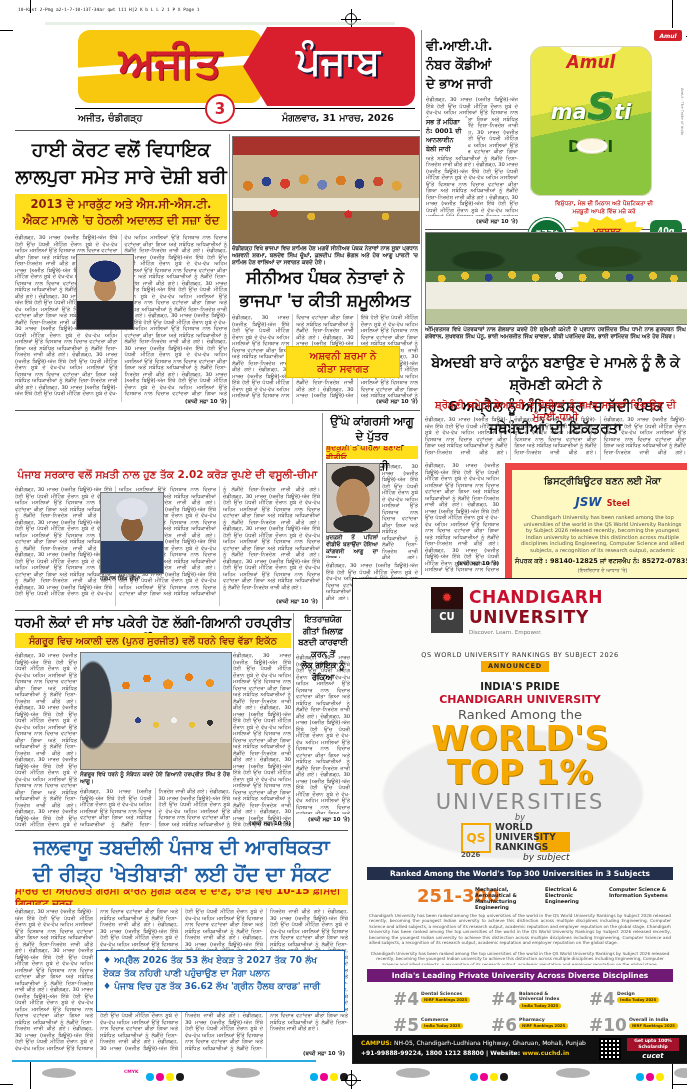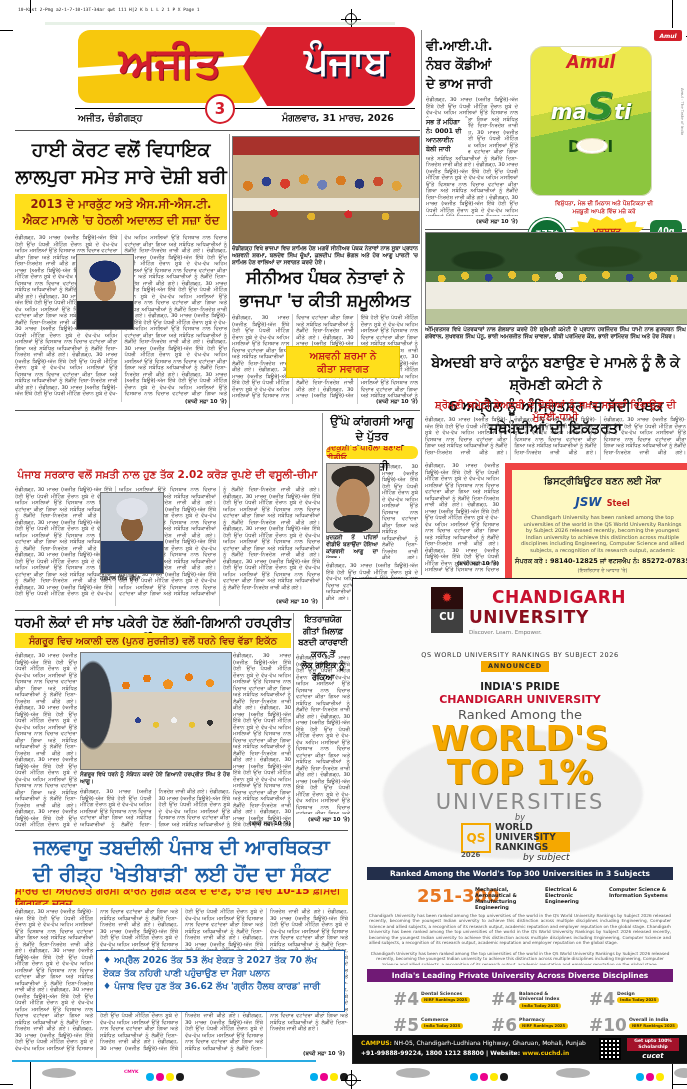--- a/index.html
+++ b/index.html
@@ -127,21 +127,21 @@
   <div class="abs" style="left:30px;top:1062px;width:1px;height:27px;background:#000;"></div>
   <div class="abs" style="left:0;top:1084px;width:13px;height:1px;background:#000;"></div>
   <div class="abs" style="left:672px;top:1050px;width:1px;height:39px;background:#000;"></div>
   <div class="abs" style="left:673px;top:1084px;width:14px;height:1px;background:#000;"></div>
 
   <div class="abs" style="left:78px;top:30px;width:184px;height:73px;background:#f7c80d;border-radius:12px;overflow:hidden;">
     <div class="abs" style="left:-20px;top:30px;width:260px;height:9px;background:#ffffff;transform:rotate(-4deg);"></div>
     <div class="abs hl" style="left:0;top:8px;width:184px;text-align:center;font-size:42px;color:#d41e2c;text-shadow:1px 1px 0 #8f1420;">ਅਜੀਤ</div>
   </div>
   <div class="abs" style="left:243px;top:27px;width:172px;height:79px;background:#d91f2d;border-radius:4px 12px 12px 4px;clip-path:polygon(14% 0,100% 0,100% 100%,14% 100%,0 50%);">
-    <div class="abs hl" style="left:28px;top:12px;width:150px;text-align:center;font-size:38px;color:#ffffff;text-shadow:2px 2px 0 #1a1a3a;">ਪੰਜਾਬ</div>
+    <div class="abs hl" style="left:20px;top:12px;width:150px;text-align:center;font-size:38px;color:#ffffff;text-shadow:2px 2px 0 #1a1a3a;">ਪੰਜਾਬ</div>
   </div>
   <div class="abs hrule" style="left:75px;top:108px;width:340px;background:#000;"></div>
   <div class="abs" style="left:205px;top:94px;width:26px;height:26px;border-radius:50%;background:#fff;border:2px solid #d41e2c;display:flex;align-items:center;justify-content:center;font-weight:bold;font-size:15px;color:#d41e2c;">3</div>
   <div class="abs" style="left:78px;top:112px;font-size:9.5px;font-weight:bold;color:#111;">ਅਜੀਤ, ਚੰਡੀਗੜ੍ਹ</div>
   <div class="abs" style="left:282px;top:112px;font-size:9.5px;font-weight:bold;color:#111;">ਮੰਗਲਵਾਰ, 31 ਮਾਰਚ, 2026</div>
 
   <div class="abs hrule" style="left:15px;top:130px;width:405px;"></div>
   <div class="abs vr" style="left:421px;top:30px;height:545px;"></div>
   <div class="abs vr" style="left:229px;top:134px;height:274px;"></div>
   <div class="abs hrule" style="left:15px;top:410px;width:405px;"></div>
@@ -242,21 +242,21 @@
   <div class="abs redsub center" style="left:15px;top:468px;width:305px;font-size:10.5px;">ਪੰਜਾਬ ਸਰਕਾਰ ਵਲੋਂ ਸਖ਼ਤੀ ਨਾਲ ਹੁਣ ਤੱਕ 2.02 ਕਰੋੜ ਰੁਪਏ ਦੀ ਵਸੂਲੀ-ਚੀਮਾ</div>
   <div class="abs tiny3" style="left:15px;top:486px;width:305px;height:120px;">ਚੰਡੀਗੜ੍ਹ, 30 ਮਾਰਚ (ਅਜੀਤ ਬਿਊਰੋ)-ਅੱਜ ਇੱਥੇ ਹੋਈ ਉੱਚ ਪੱਧਰੀ ਮੀਟਿੰਗ ਦੌਰਾਨ ਸੂਬੇ ਦੇ ਵੱਖ-ਵੱਖ ਅਹਿਮ ਮਸਲਿਆਂ ਉੱਤੇ ਵਿਸਥਾਰ ਨਾਲ ਵਿਚਾਰ ਵਟਾਂਦਰਾ ਕੀਤਾ ਗਿਆ ਅਤੇ ਸਬੰਧਿਤ ਅਧਿਕਾਰੀਆਂ ਨੂੰ ਲੋੜੀਂਦੇ ਦਿਸ਼ਾ-ਨਿਰਦੇਸ਼ ਜਾਰੀ ਕੀਤੇ ਗਏ। ਚੰਡੀਗੜ੍ਹ, 30 ਮਾਰਚ (ਅਜੀਤ ਬਿਊਰੋ)-ਅੱਜ ਇੱਥੇ ਹੋਈ ਉੱਚ ਪੱਧਰੀ ਮੀਟਿੰਗ ਦੌਰਾਨ ਸੂਬੇ ਦੇ ਵੱਖ-ਵੱਖ ਅਹਿਮ ਮਸਲਿਆਂ ਉੱਤੇ ਵਿਸਥਾਰ ਨਾਲ ਵਿਚਾਰ ਵਟਾਂਦਰਾ ਕੀਤਾ ਗਿਆ ਅਤੇ ਸਬੰਧਿਤ ਅਧਿਕਾਰੀਆਂ ਨੂੰ ਲੋੜੀਂਦੇ ਦਿਸ਼ਾ-ਨਿਰਦੇਸ਼ ਜਾਰੀ ਕੀਤੇ ਗਏ। ਚੰਡੀਗੜ੍ਹ, 30 ਮਾਰਚ (ਅਜੀਤ ਬਿਊਰੋ)-ਅੱਜ ਇੱਥੇ ਹੋਈ ਉੱਚ ਪੱਧਰੀ ਮੀਟਿੰਗ ਦੌਰਾਨ ਸੂਬੇ ਦੇ ਵੱਖ-ਵੱਖ ਅਹਿਮ ਮਸਲਿਆਂ ਉੱਤੇ ਵਿਸਥਾਰ ਨਾਲ ਵਿਚਾਰ ਵਟਾਂਦਰਾ ਕੀਤਾ ਗਿਆ ਅਤੇ ਸਬੰਧਿਤ ਅਧਿਕਾਰੀਆਂ ਨੂੰ ਲੋੜੀਂਦੇ ਦਿਸ਼ਾ-ਨਿਰਦੇਸ਼ ਜਾਰੀ ਕੀਤੇ ਗਏ। ਚੰਡੀਗੜ੍ਹ, 30 ਮਾਰਚ (ਅਜੀਤ ਬਿਊਰੋ)-ਅੱਜ ਇੱਥੇ ਹੋਈ ਉੱਚ ਪੱਧਰੀ ਮੀਟਿੰਗ ਦੌਰਾਨ ਸੂਬੇ ਦੇ ਵੱਖ-ਵੱਖ ਅਹਿਮ ਮਸਲਿਆਂ ਉੱਤੇ ਵਿਸਥਾਰ ਨਾਲ ਵਿਚਾਰ ਵਟਾਂਦਰਾ ਕੀਤਾ ਗਿਆ ਅਤੇ ਸਬੰਧਿਤ ਅਧਿਕਾਰੀਆਂ ਨੂੰ ਲੋੜੀਂਦੇ ਦਿਸ਼ਾ-ਨਿਰਦੇਸ਼ ਜਾਰੀ ਕੀਤੇ ਗਏ। ਚੰਡੀਗੜ੍ਹ, 30 ਮਾਰਚ (ਅਜੀਤ ਬਿਊਰੋ)-ਅੱਜ ਇੱਥੇ ਹੋਈ ਉੱਚ ਪੱਧਰੀ ਮੀਟਿੰਗ ਦੌਰਾਨ ਸੂਬੇ ਦੇ ਵੱਖ-ਵੱਖ ਅਹਿਮ ਮਸਲਿਆਂ ਉੱਤੇ ਵਿਸਥਾਰ ਨਾਲ ਵਿਚਾਰ ਵਟਾਂਦਰਾ ਕੀਤਾ ਗਿਆ ਅਤੇ ਸਬੰਧਿਤ ਅਧਿਕਾਰੀਆਂ ਨੂੰ ਲੋੜੀਂਦੇ ਦਿਸ਼ਾ-ਨਿਰਦੇਸ਼ ਜਾਰੀ ਕੀਤੇ ਗਏ। ਚੰਡੀਗੜ੍ਹ, 30 ਮਾਰਚ (ਅਜੀਤ ਬਿਊਰੋ)-ਅੱਜ ਇੱਥੇ ਹੋਈ ਉੱਚ ਪੱਧਰੀ ਮੀਟਿੰਗ ਦੌਰਾਨ ਸੂਬੇ ਦੇ ਵੱਖ-ਵੱਖ ਅਹਿਮ ਮਸਲਿਆਂ ਉੱਤੇ ਵਿਸਥਾਰ ਨਾਲ ਵਿਚਾਰ ਵਟਾਂਦਰਾ ਕੀਤਾ ਗਿਆ ਅਤੇ ਸਬੰਧਿਤ ਅਧਿਕਾਰੀਆਂ ਨੂੰ ਲੋੜੀਂਦੇ ਦਿਸ਼ਾ-ਨਿਰਦੇਸ਼ ਜਾਰੀ ਕੀਤੇ ਗਏ। ਚੰਡੀਗੜ੍ਹ, 30 ਮਾਰਚ (ਅਜੀਤ ਬਿਊਰੋ)-ਅੱਜ ਇੱਥੇ ਹੋਈ ਉੱਚ ਪੱਧਰੀ ਮੀਟਿੰਗ ਦੌਰਾਨ ਸੂਬੇ ਦੇ ਵੱਖ-ਵੱਖ ਅਹਿਮ ਮਸਲਿਆਂ ਉੱਤੇ ਵਿਸਥਾਰ ਨਾਲ ਵਿਚਾਰ ਵਟਾਂਦਰਾ ਕੀਤਾ ਗਿਆ ਅਤੇ ਸਬੰਧਿਤ ਅਧਿਕਾਰੀਆਂ ਨੂੰ ਲੋੜੀਂਦੇ ਦਿਸ਼ਾ-ਨਿਰਦੇਸ਼ ਜਾਰੀ ਕੀਤੇ ਗਏ। ਚੰਡੀਗੜ੍ਹ, 30 ਮਾਰਚ (ਅਜੀਤ ਬਿਊਰੋ)-ਅੱਜ ਇੱਥੇ ਹੋਈ ਉੱਚ ਪੱਧਰੀ ਮੀਟਿੰਗ ਦੌਰਾਨ ਸੂਬੇ ਦੇ ਵੱਖ-ਵੱਖ ਅਹਿਮ ਮਸਲਿਆਂ ਉੱਤੇ ਵਿਸਥਾਰ ਨਾਲ ਵਿਚਾਰ ਵਟਾਂਦਰਾ ਕੀਤਾ ਗਿਆ ਅਤੇ ਸਬੰਧਿਤ ਅਧਿਕਾਰੀਆਂ ਨੂੰ ਲੋੜੀਂਦੇ ਦਿਸ਼ਾ-ਨਿਰਦੇਸ਼ ਜਾਰੀ ਕੀਤੇ ਗਏ। ਚੰਡੀਗੜ੍ਹ, 30 ਮਾਰਚ (ਅਜੀਤ ਬਿਊਰੋ)-ਅੱਜ ਇੱਥੇ ਹੋਈ ਉੱਚ ਪੱਧਰੀ ਮੀਟਿੰਗ ਦੌਰਾਨ ਸੂਬੇ ਦੇ ਵੱਖ-ਵੱਖ ਅਹਿਮ ਮਸਲਿਆਂ ਉੱਤੇ ਵਿਸਥਾਰ ਨਾਲ ਵਿਚਾਰ ਵਟਾਂਦਰਾ ਕੀਤਾ ਗਿਆ ਅਤੇ ਸਬੰਧਿਤ ਅਧਿਕਾਰੀਆਂ ਨੂੰ ਲੋੜੀਂਦੇ ਦਿਸ਼ਾ-ਨਿਰਦੇਸ਼ ਜਾਰੀ ਕੀਤੇ ਗਏ। ਚੰਡੀਗੜ੍ਹ, 30 ਮਾਰਚ (ਅਜੀਤ ਬਿਊਰੋ)-ਅੱਜ ਇੱਥੇ ਹੋਈ ਉੱਚ ਪੱਧਰੀ ਮੀਟਿੰਗ ਦੌਰਾਨ ਸੂਬੇ ਦੇ ਵੱਖ-ਵੱਖ ਅਹਿਮ ਮਸਲਿਆਂ ਉੱਤੇ ਵਿਸਥਾਰ ਨਾਲ ਵਿਚਾਰ ਵਟਾਂਦਰਾ ਕੀਤਾ ਗਿਆ ਅਤੇ ਸਬੰਧਿਤ ਅਧਿਕਾਰੀਆਂ ਨੂੰ ਲੋੜੀਂਦੇ ਦਿਸ਼ਾ-ਨਿਰਦੇਸ਼ ਜਾਰੀ ਕੀਤੇ ਗਏ।</div>
   <div class="abs photo ph-port-white" style="left:100px;top:492px;width:62px;height:80px;"></div>
   <div class="abs cap center" style="left:100px;top:575px;width:62px;">ਹਰਪਾਲ ਸਿੰਘ ਚੀਮਾ</div>
   <div class="abs cont" style="left:240px;top:598px;width:78px;">(ਬਾਕੀ ਸਫ਼ਾ 10 'ਤੇ)</div>
 
   <div class="abs hl center" style="left:326px;top:414px;width:92px;font-size:11.5px;line-height:15px;">
     <span>ਉੱਘੇ ਕਾਂਗਰਸੀ ਆਗੂ ਦੇ ਪੁੱਤਰ</span><br>
     <span>ਵਲੋਂ ਗੋਲੀ ਮਾਰ ਕੇ ਖ਼ੁਦਕੁਸ਼ੀ</span>
   </div>
-  <div class="abs yband" style="left:326px;top:446px;width:92px;height:13px;font-size:8px;color:#c41919;border-radius:6px;">
+  <div class="abs yband" style="left:326px;top:446px;width:92px;height:13px;font-size:8px;color:#c41919;">
     <span>ਖ਼ੁਦਕੁਸ਼ੀ ਤੋਂ ਪਹਿਲਾਂ ਬਣਾਈ ਵੀਡੀਓ</span>
   </div>
   <div class="abs photo ph-selfie" style="left:326px;top:463px;width:52px;height:68px;"></div>
   <div class="abs tiny" style="left:382px;top:463px;width:36px;height:96px;">ਚੰਡੀਗੜ੍ਹ, 30 ਮਾਰਚ (ਅਜੀਤ ਬਿਊਰੋ)-ਅੱਜ ਇੱਥੇ ਹੋਈ ਉੱਚ ਪੱਧਰੀ ਮੀਟਿੰਗ ਦੌਰਾਨ ਸੂਬੇ ਦੇ ਵੱਖ-ਵੱਖ ਅਹਿਮ ਮਸਲਿਆਂ ਉੱਤੇ ਵਿਸਥਾਰ ਨਾਲ ਵਿਚਾਰ ਵਟਾਂਦਰਾ ਕੀਤਾ ਗਿਆ ਅਤੇ ਸਬੰਧਿਤ ਅਧਿਕਾਰੀਆਂ ਨੂੰ ਲੋੜੀਂਦੇ ਦਿਸ਼ਾ-ਨਿਰਦੇਸ਼ ਜਾਰੀ ਕੀਤੇ ਗਏ। ਚੰਡੀਗੜ੍ਹ, 30 ਮਾਰਚ (ਅਜੀਤ ਬਿਊਰੋ)-ਅੱਜ ਇੱਥੇ ਹੋਈ ਉੱਚ ਪੱਧਰੀ ਮੀਟਿੰਗ ਦੌਰਾਨ ਸੂਬੇ ਦੇ ਵੱਖ-ਵੱਖ ਅਹਿਮ ਮਸਲਿਆਂ ਉੱਤੇ ਵਿਸਥਾਰ ਨਾਲ ਵਿਚਾਰ ਵਟਾਂਦਰਾ ਕੀਤਾ ਗਿਆ ਅਤੇ ਸਬੰਧਿਤ ਅਧਿਕਾਰੀਆਂ ਨੂੰ ਲੋੜੀਂਦੇ ਦਿਸ਼ਾ-ਨਿਰਦੇਸ਼ ਜਾਰੀ ਕੀਤੇ ਗਏ।</div>
   <div class="abs cap" style="left:326px;top:534px;width:52px;height:24px;">ਖ਼ੁਦਕੁਸ਼ੀ ਤੋਂ ਪਹਿਲਾਂ ਵੀਡੀਓ ਬਣਾਉਂਦਾ ਹੋਇਆ ਕਾਂਗਰਸੀ ਆਗੂ ਦਾ ਪੁੱਤਰ।</div>
   <div class="abs tiny" style="left:326px;top:562px;width:92px;height:38px;">ਚੰਡੀਗੜ੍ਹ, 30 ਮਾਰਚ (ਅਜੀਤ ਬਿਊਰੋ)-ਅੱਜ ਇੱਥੇ ਹੋਈ ਉੱਚ ਪੱਧਰੀ ਮੀਟਿੰਗ ਦੌਰਾਨ ਸੂਬੇ ਦੇ ਵੱਖ-ਵੱਖ ਅਹਿਮ ਮਸਲਿਆਂ ਉੱਤੇ ਵਿਸਥਾਰ ਨਾਲ ਵਿਚਾਰ ਵਟਾਂਦਰਾ ਕੀਤਾ ਗਿਆ ਅਤੇ ਸਬੰਧਿਤ ਅਧਿਕਾਰੀਆਂ ਨੂੰ ਲੋੜੀਂਦੇ ਦਿਸ਼ਾ-ਨਿਰਦੇਸ਼ ਜਾਰੀ ਕੀਤੇ ਗਏ। ਚੰਡੀਗੜ੍ਹ, 30 ਮਾਰਚ (ਅਜੀਤ ਬਿਊਰੋ)-ਅੱਜ ਇੱਥੇ ਹੋਈ ਉੱਚ ਪੱਧਰੀ ਮੀਟਿੰਗ ਦੌਰਾਨ ਸੂਬੇ ਦੇ ਵੱਖ-ਵੱਖ ਅਹਿਮ ਮਸਲਿਆਂ ਉੱਤੇ ਵਿਸਥਾਰ ਨਾਲ ਵਿਚਾਰ ਵਟਾਂਦਰਾ ਕੀਤਾ ਗਿਆ ਅਤੇ ਸਬੰਧਿਤ ਅਧਿਕਾਰੀਆਂ ਨੂੰ ਲੋੜੀਂਦੇ ਦਿਸ਼ਾ-ਨਿਰਦੇਸ਼ ਜਾਰੀ ਕੀਤੇ ਗਏ।</div>
   <div class="abs cont" style="left:340px;top:600px;width:78px;">(ਬਾਕੀ ਸਫ਼ਾ 10 'ਤੇ)</div>
 
   <div class="abs hl center" style="left:15px;top:614px;width:276px;font-size:13.5px;">ਧਰਮੀ ਲੋਕਾਂ ਦੀ ਸਾਂਝ ਪਕੇਰੀ ਹੋਣ ਲੱਗੀ-ਗਿਆਨੀ ਹਰਪ੍ਰੀਤ ਸਿੰਘ</div>
   <div class="abs yband" style="left:15px;top:633px;width:276px;height:15px;font-size:9.5px;">
@@ -293,21 +293,21 @@
   <div class="abs" style="left:12px;top:1060px;width:304px;height:2px;background:#29abe2;"></div>
 
   <div class="abs cu-ad" style="left:352px;top:578px;width:334px;height:484px;">
     <div class="cu-map" style="left:30px;top:150px;width:260px;height:130px;"></div>
 
     <div class="abs" style="left:78px;top:8px;width:32px;height:40px;">
       <div style="width:32px;height:22px;background:#2b0d0d;color:#e8312a;font-size:13px;text-align:center;line-height:22px;">✹</div>
       <div style="width:32px;height:24px;background:#404040;color:#fff;font-weight:bold;font-size:10px;text-align:center;line-height:16px;">CU</div>
     </div>
     <div class="abs" style="left:116px;top:8px;">
-      <div style="font-size:17px;font-weight:bold;color:#c8102e;letter-spacing:.5px;margin-left:23px;">CHANDIGARH</div>
+      <div style="font-size:17px;font-weight:bold;color:#c8102e;letter-spacing:.5px;">CHANDIGARH</div>
       <div style="font-size:17px;font-weight:bold;color:#8b0e1e;letter-spacing:.5px;">UNIVERSITY</div>
       <div style="font-size:5.5px;color:#777;margin-top:2px;">Discover. Learn. Empower.</div>
     </div>
 
     <div class="abs" style="left:12px;top:72px;width:310px;font-size:6.5px;letter-spacing:.6px;color:#333;text-align:center;">QS WORLD UNIVERSITY RANKINGS BY SUBJECT 2026</div>
     <div class="abs" style="left:128px;top:82px;width:68px;height:11px;background:#f5a800;color:#2b2b2b;font-size:6.5px;font-weight:bold;text-align:center;line-height:11px;letter-spacing:.8px;">ANNOUNCED</div>
 
     <div class="abs center" style="left:0;top:102px;width:334px;font-size:10px;font-weight:bold;color:#222;">INDIA'S PRIDE</div>
     <div class="abs center" style="left:0;top:114px;width:334px;font-size:11px;font-weight:bold;color:#c8102e;">CHANDIGARH UNIVERSITY</div>
     <div class="abs center" style="left:0;top:128px;width:334px;font-size:13px;color:#555;">Ranked Among the</div>

